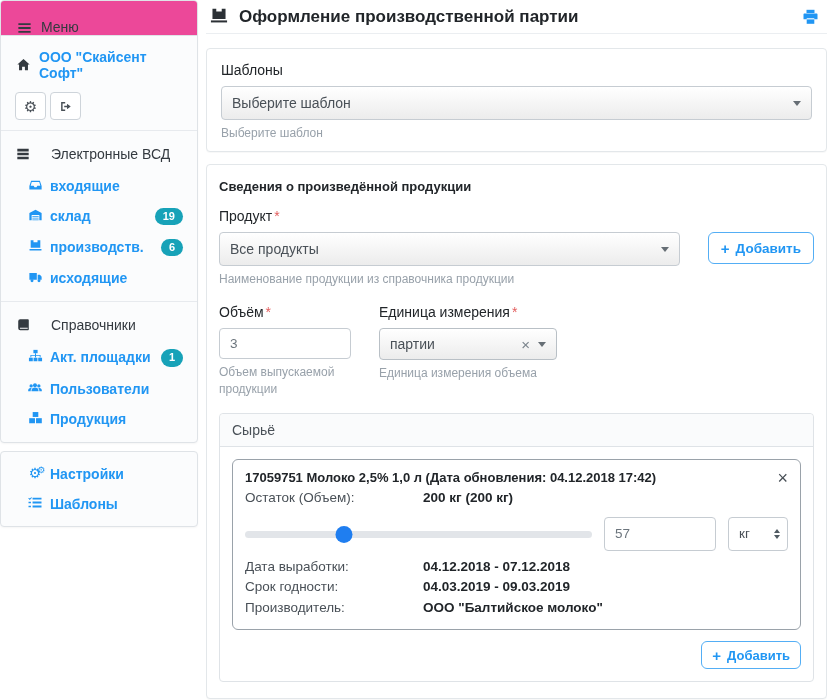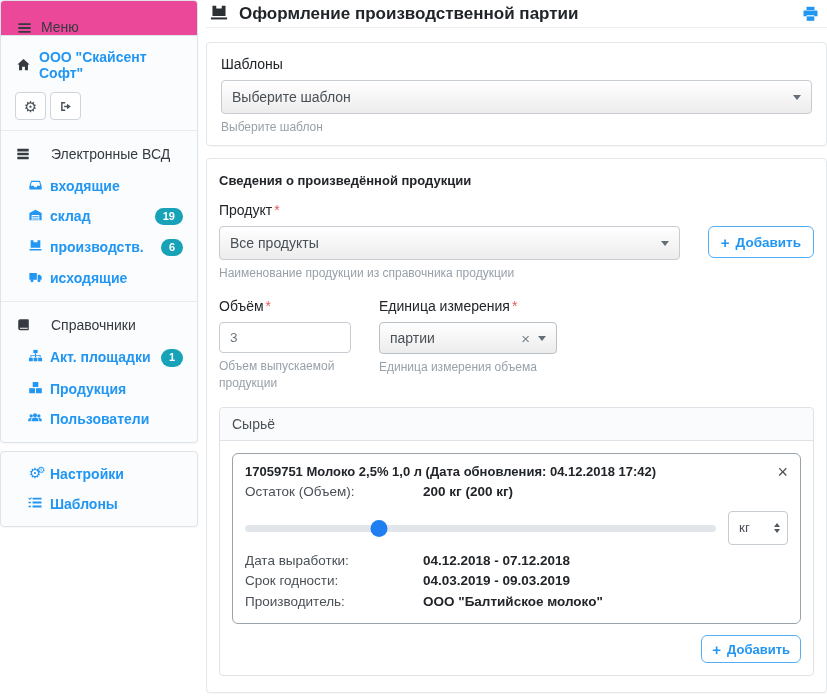--- a/index.html
+++ b/index.html
@@ -37,21 +37,21 @@
     padding:2px 8px;font-size:11px;font-weight:700;line-height:1.2}
   .ic{display:inline-flex;width:16px;justify-content:center;flex:none}
   .ic svg{fill:currentColor}
   .sb-footer{margin-top:8px;padding:7px 0}
   .gear-glyph{font-size:15px;line-height:1}
   .gears-glyph{font-size:14px;line-height:1;letter-spacing:-4px}
   .gears-glyph .small{font-size:9px;vertical-align:top}
 
   
   .main{flex:1;margin-left:8px;min-width:0}
-  .page-header{display:flex;align-items:center;gap:9px;height:28px;border-bottom:1px solid #ebeef1;
+  .page-header{display:flex;align-items:center;gap:9px;height:34px;border-bottom:1px solid #ebeef1;
     padding:0 2px}
   .page-title{font-size:17px;font-weight:700;color:var(--text)}
   .print-btn{margin-left:auto;margin-right:6px;color:var(--accent);cursor:pointer;display:flex}
   .print-btn svg{fill:currentColor}
   .title-ic{color:#2b3035;display:flex}
   .title-ic svg{fill:currentColor}
 
   .card{border:1px solid #e3e7ea;border-radius:4px;background:#fff;box-shadow:0 1px 1px rgba(0,0,0,.03)}
   .templates-card{margin-top:14px;padding:13px 14px 10px}
   .field-label{display:block;margin-bottom:8px;color:var(--text)}
@@ -214,39 +214,39 @@
                 <rect x="5.8" y="10" width="4.4" height="4"></rect>
                 <rect x="11.1" y="10" width="4.4" height="4"></rect>
                 <path d="M7.4 4.8h1.2v2H7.4zM2.2 6.8h11.6v1H2.2zM2.2 6.8h1v3H2.2zM12.8 6.8h1v3h-1zM7.4 6.8h1.2v3H7.4z"></path>
               </svg>
           </span>
           <span>Акт. площадки</span>
           <span class="badge">1</span>
         </a>
         <a class="sb-link">
           <span class="ic">
-            <svg width="15" height="14" viewBox="0 0 16 16">
-                <rect x="4.8" y="1.2" width="6.4" height="5.6"></rect>
-                <rect x="0.8" y="8.2" width="6.6" height="5.8"></rect>
-                <rect x="8.6" y="8.2" width="6.6" height="5.8"></rect>
-              </svg>
-          </span>
-          <span>Продукция</span>
-        </a>
-        <a class="sb-link">
-          <span class="ic">
             <svg width="16" height="14" viewBox="0 0 16 16">
                 <circle cx="3.6" cy="5.6" r="1.9"></circle>
                 <circle cx="12.4" cy="5.6" r="1.9"></circle>
                 <circle cx="8" cy="4.8" r="2.3"></circle>
                 <path d="M8 7.4c2.3 0 4 1.5 4 3.4v1H4v-1c0-1.9 1.7-3.4 4-3.4z"></path>
                 <path d="M2.9 8.1c-1.6.3-2.7 1.3-2.7 2.5v1.1h2.9v-.9c0-1 .4-1.9 1.1-2.6-.4-.1-.9-.1-1.3-.1zM13.1 8.1c1.6.3 2.7 1.3 2.7 2.5v1.1h-2.9v-.9c0-1-.4-1.9-1.1-2.6.4-.1.9-.1 1.3-.1z"></path>
               </svg>
           </span>
           <span>Пользователи</span>
+        </a>
+        <a class="sb-link">
+          <span class="ic">
+            <svg width="15" height="14" viewBox="0 0 16 16">
+                <rect x="4.8" y="1.2" width="6.4" height="5.6"></rect>
+                <rect x="0.8" y="8.2" width="6.6" height="5.8"></rect>
+                <rect x="8.6" y="8.2" width="6.6" height="5.8"></rect>
+              </svg>
+          </span>
+          <span>Продукция</span>
         </a>
       </div>
     </div>
 
     <div class="sb-card sb-footer">
       <a class="sb-link">
         <span class="ic gears-glyph">⚙<span class="small">⚙</span></span>
         <span>Настройки</span>
       </a>
       <a class="sb-link">
@@ -335,20 +335,21 @@
             <div class="ing-title">17059751 Молоко 2,5% 1,0 л (Дата обновления: 04.12.2018 17:42)</div>
             <div class="ing-row">
               <span>Остаток (Объем):</span>
               <b>200 кг (200 кг)</b>
             </div>
             <div class="slider-row">
               <div class="slider">
                 <div class="slider-track"></div>
                 <div class="slider-thumb" style="left: 28.5%; background: rgb(31, 126, 240);"></div>
               </div>
+              <input class="text-input amount-input" value="57" style="">
               <div class="unit-mini">
                 <span>кг</span>
                 <span class="spin">
                     <i class="up"></i>
                     <i class="dn"></i>
                   </span>
               </div>
             </div>
             <div class="ing-row">
               <span>Дата выработки:</span>

